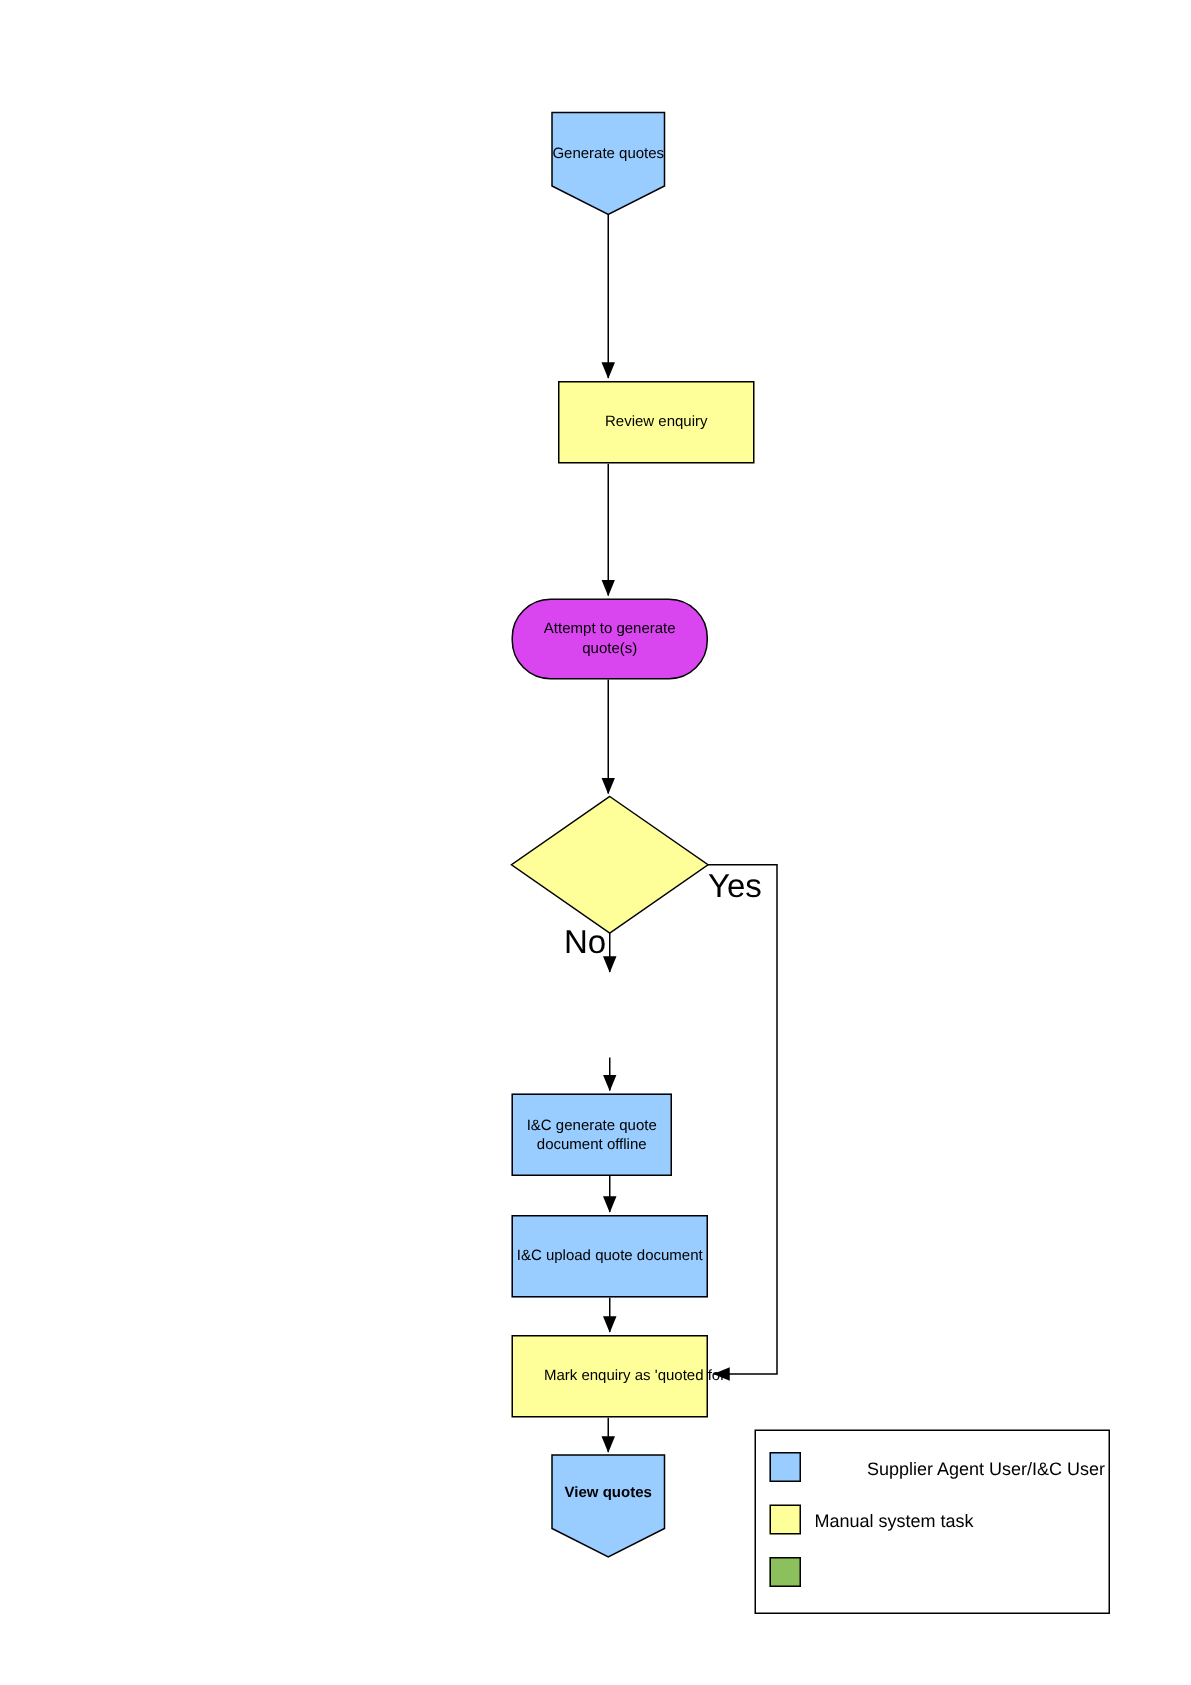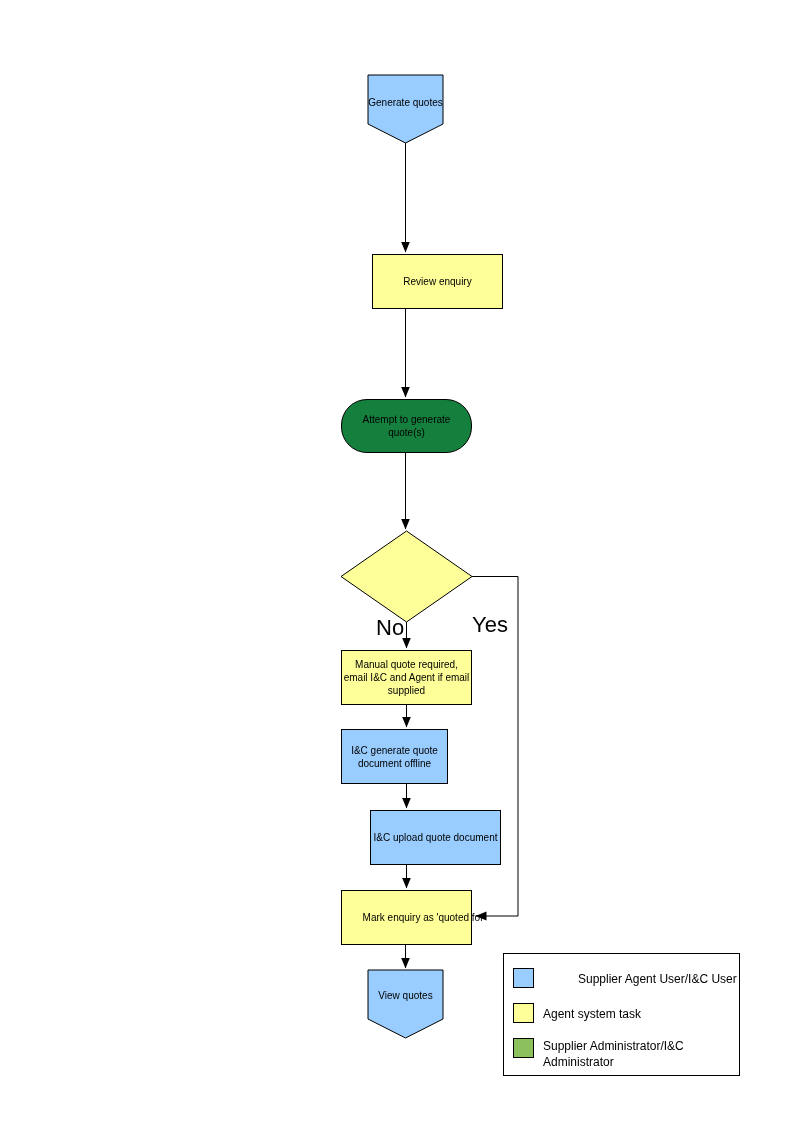--- a/index.html
+++ b/index.html
@@ -93,56 +93,52 @@
     <line x1="406.5" y1="784" x2="406.5" y2="808" stroke="#000000" stroke-width="1" marker-end="url(#ah)"></line>
     <line x1="406.5" y1="865" x2="406.5" y2="888" stroke="#000000" stroke-width="1" marker-end="url(#ah)"></line>
     <line x1="405.5" y1="945" x2="405.5" y2="968" stroke="#000000" stroke-width="1" marker-end="url(#ah)"></line>
     <polyline points="472,576.5 518,576.5 518,916 476,916" fill="none" stroke="#000000" stroke-width="1" marker-end="url(#ah)"></polyline>
   </svg>
 
   <div class="node" style="left:341px; top:254px; width:131px; height:55px; background:#FFFF99;margin-left:31px;">
     <span>Review enquiry</span>
   </div>
 
-  <div class="node" style="left:341px; top:399px; width:131px; height:54px; background:#15803d;border-radius:26px;">
+  <div class="node" style="left:341px; top:399px; width:131px; height:54px; background:#d946ef;border-radius:26px;">
     <span>Attempt to generate quote(s)</span>
   </div>
 
-  <div class="node" style="left:341px; top:650px; width:131px; height:55px; background:#FFFF99;">
-    <span>Manual quote required, email I&amp;C and Agent if email supplied</span>
-  </div>
 
   <div class="node" style="left:341px; top:729px; width:107px; height:55px; background:#99CCFF;">
     <span>I&amp;C generate quote document offline</span>
   </div>
 
-  <div class="node" style="left:341px; top:810px; width:131px; height:55px; background:#99CCFF;margin-left:29px;">
+  <div class="node" style="left:341px; top:810px; width:131px; height:55px; background:#99CCFF;">
     <span>I&amp;C upload quote document</span>
   </div>
 
   <div class="node nowrap" style="left:341px; top:890px; width:131px; height:55px; background:#FFFF99;">
     <span>Mark enquiry as 'quoted for'</span>
   </div>
 
   <div class="shape-label" style="left:368px; top:79px; width:75px; height:46px;">
     <span>Generate quotes</span>
   </div>
 
 
-  <div class="shape-label" style="left:368px; top:973px; width:75px; height:44px;">
+  <div class="shape-label" style="left:368px; top:973px; width:75px; height:44px;font-weight:bold;">
     <span>View quotes</span>
   </div>
 
-  <div class="branch-label" style="left:472px; top:613px;">Yes</div>
+  <div class="branch-label" style="left:472px; top:579px;">Yes</div>
   <div class="branch-label" style="left:376px; top:616px;">No</div>
 
   <div class="legend">
     <div class="legend-swatch" style="top:14px; background:#99CCFF;"></div>
     <div class="legend-label" style="top:17px;margin-left:35px;">Supplier Agent User/I&amp;C User</div>
 
     <div class="legend-swatch" style="top:49px; background:#FFFF99;"></div>
-    <div class="legend-label" style="top:52px;">Agent system task</div>
+    <div class="legend-label" style="top:52px;">Manual system task</div>
 
     <div class="legend-swatch" style="top:84px; background:#8CC05C;"></div>
-    <div class="legend-label" style="top:84px;">Supplier Administrator/I&amp;C Administrator</div>
   </div>
 
 </div>
 
 </body></html>

